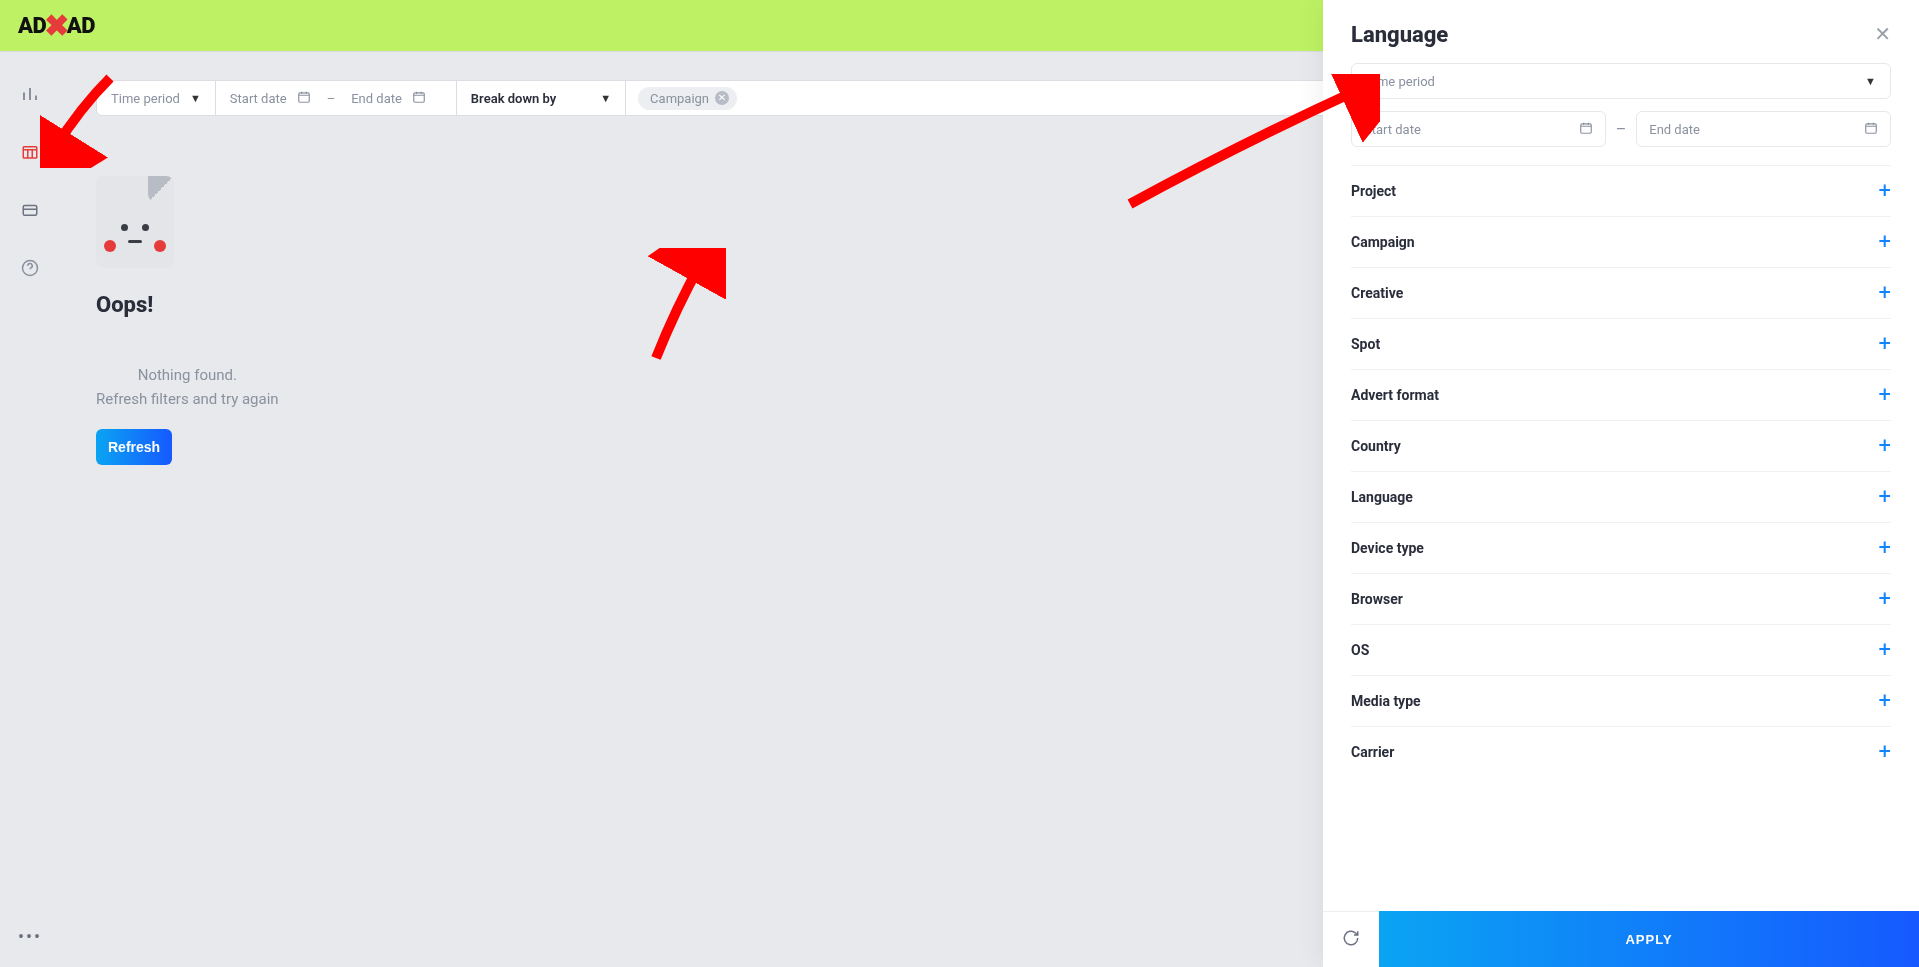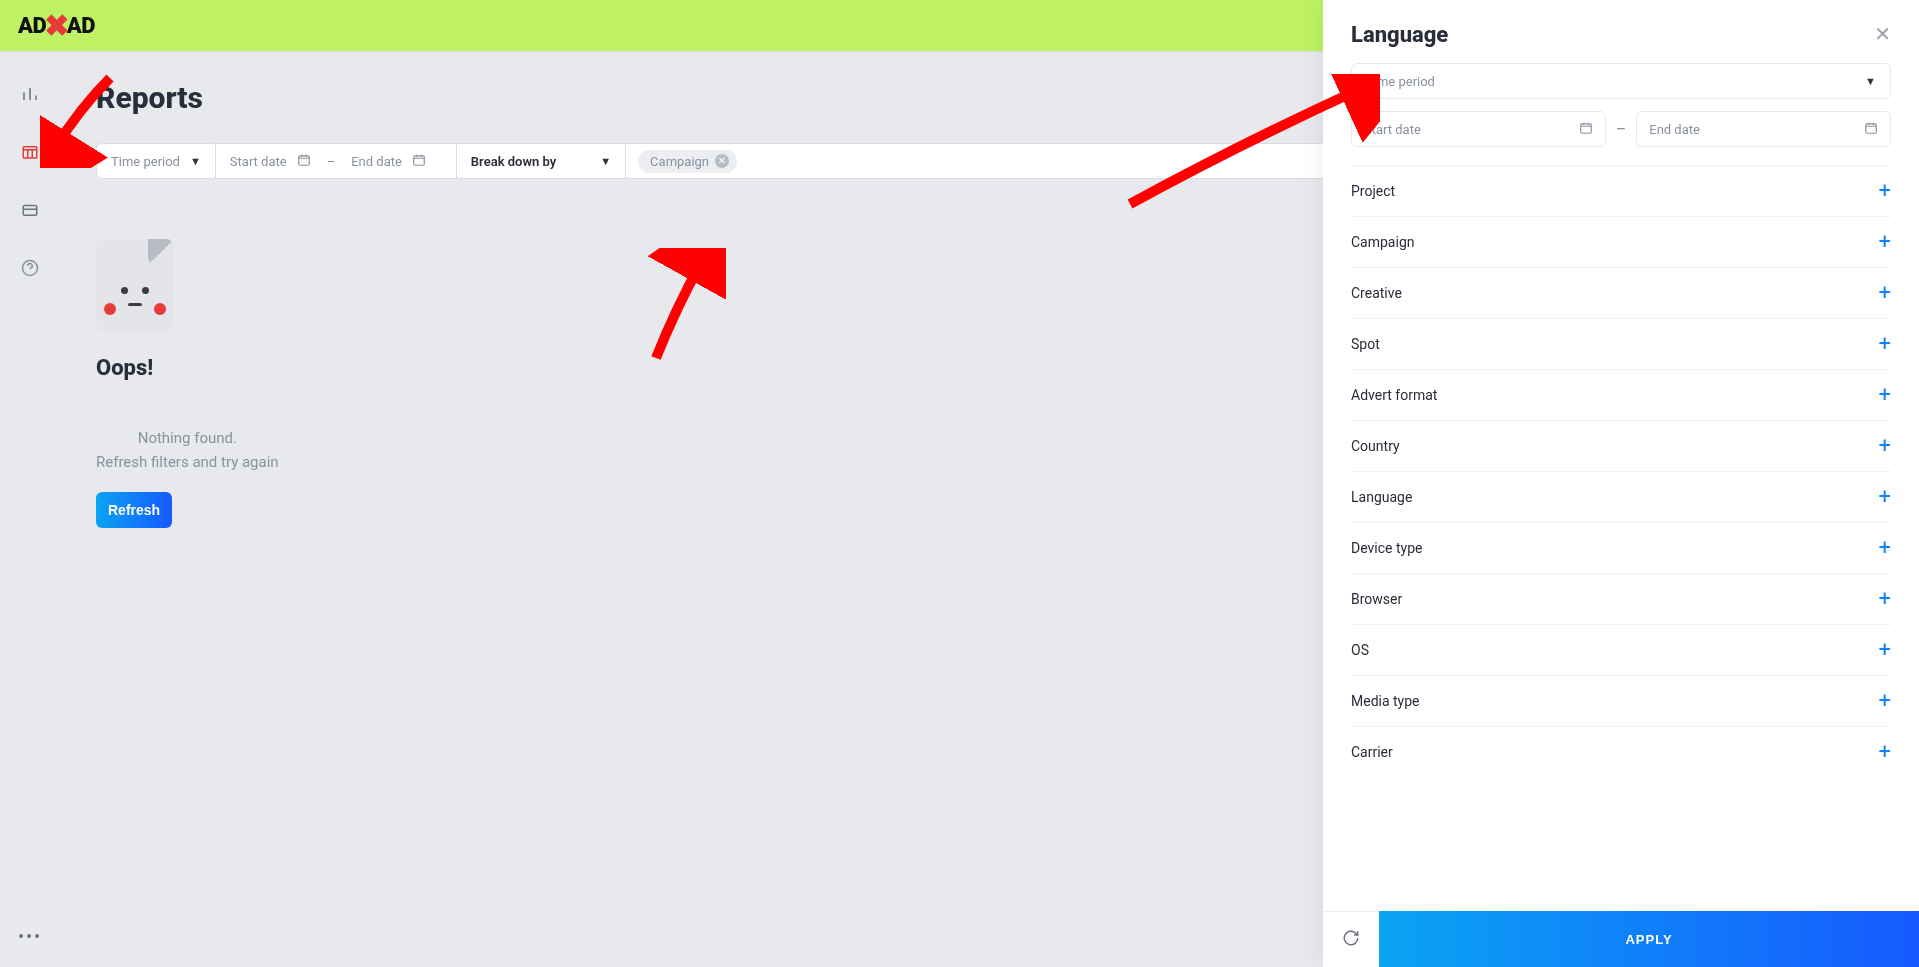--- a/index.html
+++ b/index.html
@@ -150,21 +150,21 @@
   .date-input {
     flex:1; border:1px solid #e6e8ec; border-radius:6px; height:36px;
     display:flex; align-items:center; justify-content:space-between;
     padding:0 12px; color:#8a919f; font-size:13px;
   }
   .date-sep { color:#8a919f; font-size:16px; }
   .filter-row {
     display:flex; align-items:center; justify-content:space-between;
     padding: 14px 0; border-top:1px solid #f0f1f4;
   }
-  .filter-label { font-size:14px; font-weight:400; color:#2a2d3a; }
+  .filter-label { font-size:14px; font-weight:700; color:#2a2d3a; }
   .filter-plus { color:#1283ff; font-size:22px; font-weight:400; cursor:pointer; line-height:1; }
   .filters-footer {
     display:flex; height:56px;
   }
   .footer-reset {
     width:56px; display:flex; align-items:center; justify-content:center;
     background:#fff; color:#6b7280; cursor:pointer; border-top:1px solid #eee;
   }
   .footer-apply {
     flex:1; background: linear-gradient(90deg, #0aa4f3, #1659ff);
@@ -206,21 +206,20 @@
   <div class="sidebar-icon">
     <svg width="18" height="18" viewBox="0 0 24 24" fill="none" stroke="#8a919f" stroke-width="2">
         <circle cx="12" cy="12" r="10"></circle>
         <path d="M9 9a3 3 0 1 1 4.2 2.7c-.8.5-1.2 1-1.2 1.8M12 17h.01"></path>
       </svg>
   </div>
   <div class="sidebar-bottom">•••</div>
 </div>
 
 <div class="main">
-  <h1 class="page-title">Reports</h1>
 
   <div class="toolbar">
     <div class="tb-cell first">
       <span>Time period</span>
       <span class="tb-caret">▼</span>
     </div>
     <div class="tb-cell date-range">
       <span>Start date</span>
       <span class="tb-cal">
         <svg width="14" height="14" viewBox="0 0 24 24" fill="none" stroke="#8a919f" stroke-width="2">

